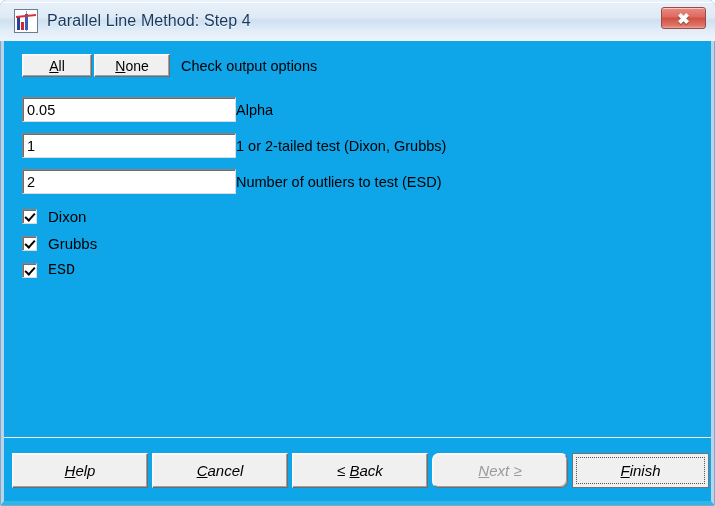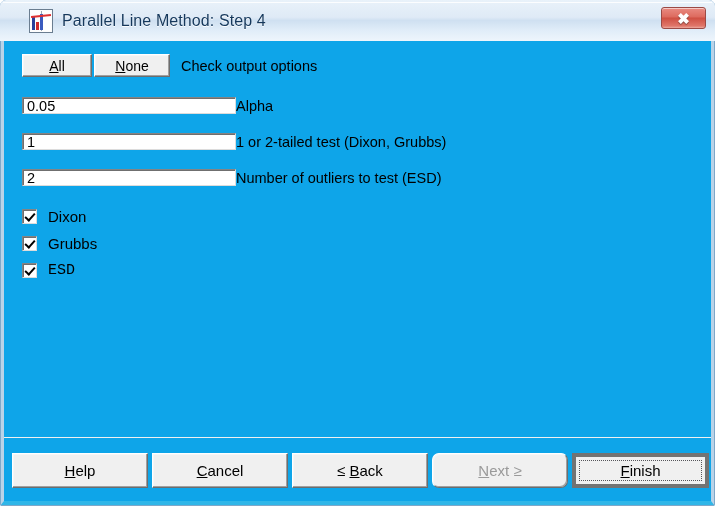--- a/index.html
+++ b/index.html
@@ -39,21 +39,21 @@
     pointer-events: none;
   }
 
   
   .titlebar {
     position: absolute;
     left: -4px; top: -2px;
     width: 715px;
     height: 41px;
     box-sizing: border-box;
-    padding-left: 21px;
+    padding-left: 6px;
     background: linear-gradient(to bottom,
         #e9f2fa 0%, #dfeaf6 42%, #cfe0f1 50%, #dfecf8 72%, #eef5fc 100%);
     border-radius: 6px 6px 0 0;
     display: flex;
     align-items: center;
   }
   .titlebar-inner-line {
     position: absolute;
     left: 3px; right: 3px; top: 2px;
     height: 1px;
@@ -151,21 +151,21 @@
     font-size: 14px;
     color: #000000;
     display: flex;
     align-items: center;
     justify-content: center;
     cursor: pointer;
     user-select: none;
   }
   .btn.disabled { color: #9a9a9a; cursor: default; }
   .btn.default-btn {
-    border: 4px solid #737373;
+    border: 1px solid #737373;
     box-shadow: none;
     position: relative;
   }
   .btn.default-btn .inner {
     position: absolute;
     left: 3px; right: 3px; top: 3px; bottom: 3px;
     border: 1px dotted #55555a;
     display: flex;
     align-items: center;
     justify-content: center;
@@ -195,21 +195,21 @@
     left: 18px;
     display: flex;
     align-items: center;
   }
   .field-row.r1 { top: 56px; }
   .field-row.r2 { top: 92px; }
   .field-row.r3 { top: 128px; }
 
   .textfield {
     width: 214px;
-    height: 17px;
+    height: 25px;
     box-sizing: border-box;
     background: #ffffff;
     border-top: 1px solid #848484;
     border-left: 1px solid #848484;
     border-right: 1px solid #dcdcdc;
     border-bottom: 1px solid #dcdcdc;
     box-shadow: inset 1px 1px 0 #6f6f6f;
     display: flex;
     align-items: center;
     padding-left: 4px;
@@ -273,20 +273,21 @@
     left: 0; right: 0;
     top: 396px;
     height: 1px;
     background: #f0f0f0;
   }
   .bottom-bar {
     position: absolute;
     left: 0; right: 0;
     top: 404px;
     height: 60px;
+    font-style: italic;
   }
   .bottom-btn {
     position: absolute;
     top: 8px;
     width: 136px;
     height: 35px;
     font-size: 15px;
   }
   .bb-help   { left: 8px; }
   .bb-cancel { left: 148px; }

